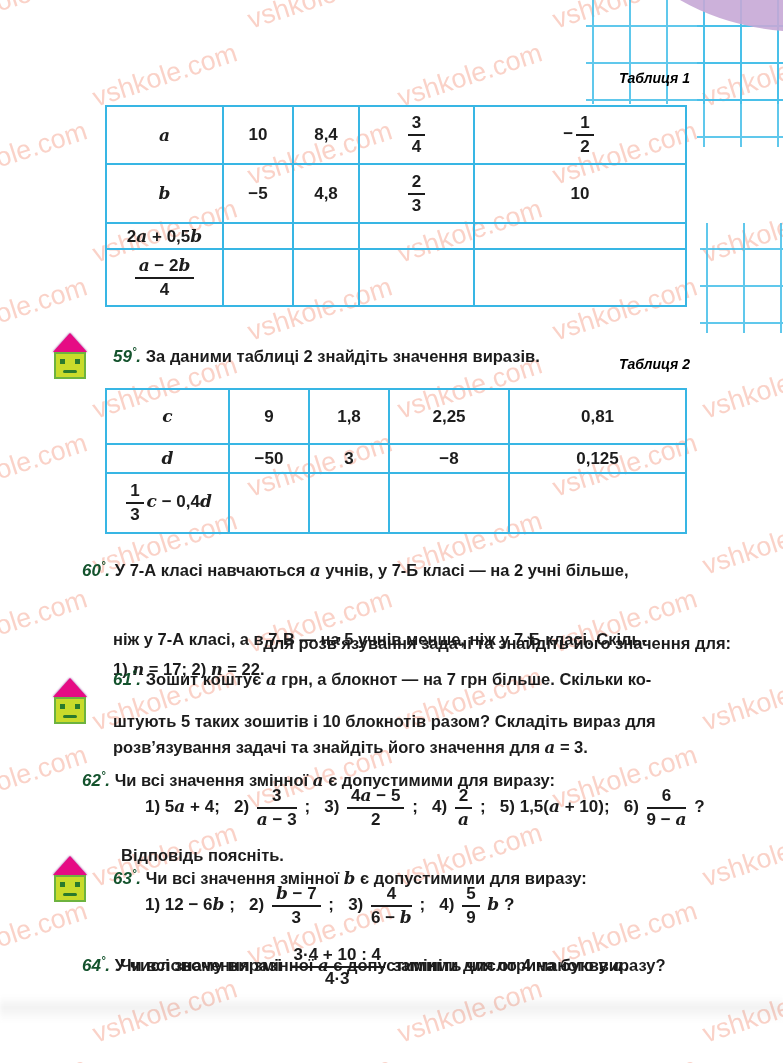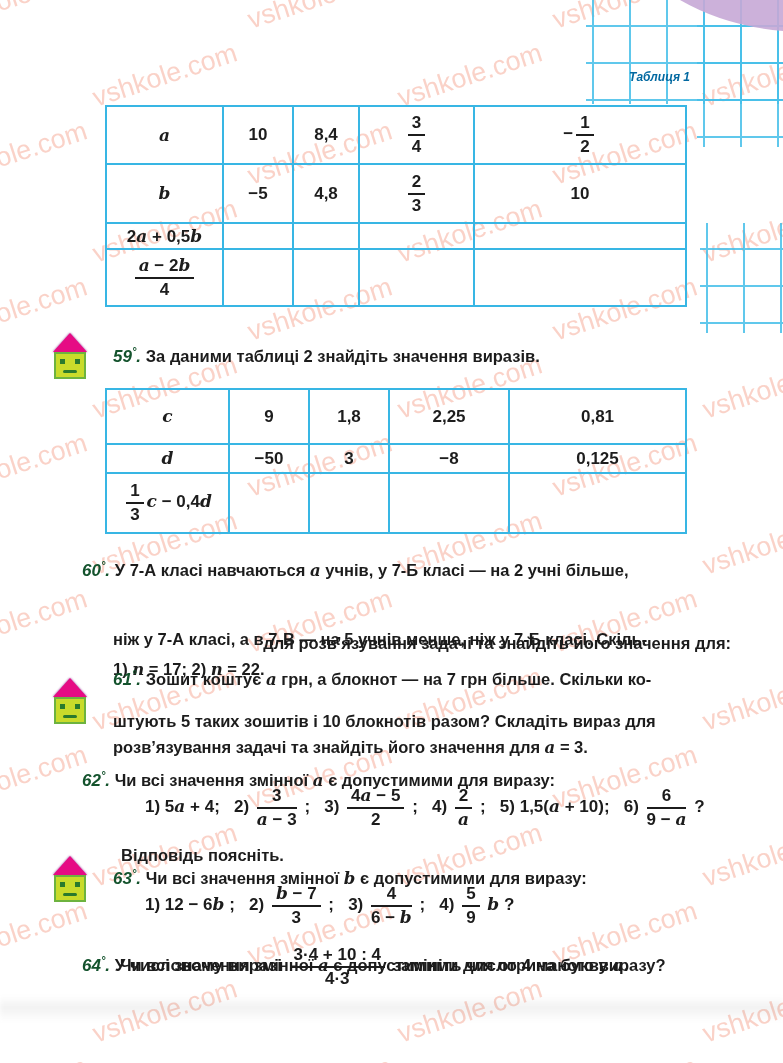--- a/index.html
+++ b/index.html
@@ -30,21 +30,21 @@
     font-family:"DejaVu Serif",serif;font-size:27px;font-weight:600;color:#101010;background:transparent;}
   .arrow-r{position:absolute;left:683px;top:0;width:0;height:0;
     border-top:13px solid transparent;border-bottom:13px solid transparent;border-left:23px solid #f7a500;}
   .bar-dark{position:absolute;left:706px;top:0;width:77px;height:26px;
     background:linear-gradient(to right,#74267f,#9a50a5);}
 
   .swoosh{position:absolute;left:660px;top:0;z-index:2;}
 
   
   .tcap{position:absolute;left:390px;width:300px;text-align:right;z-index:2;
-    font-size:12px;font-weight:bold;font-style:italic;color:#0369a1;}
+    font-size:14px;font-weight:bold;font-style:italic;color:#000000;}
 
   
   table.tbl{position:absolute;border-collapse:collapse;z-index:2;table-layout:fixed;}
   table.tbl td{border:2px solid #38b6e4;text-align:center;vertical-align:middle;
     font-size:17px;font-weight:600;color:#1d1d1d;padding:0;}
 
   
   .line{position:absolute;left:113px;width:618px;font-size:16.5px;line-height:26px;
     font-weight:600;color:#1c1c1c;white-space:pre-wrap;z-index:2;}
   .exnum{color:#14532d;font-weight:bold;font-style:italic;font-size:17px;}
@@ -177,20 +177,21 @@
   <div class="house" style="top:333px;">
     <div class="roof"></div>
     <div class="body">
       <span class="eye l"></span>
         <span class="eye r"></span>
         <span class="mouth"></span>
     </div>
   </div>
   <div class="line" style="top:338px;"><span class="exnum"><span>59</span><sup>°</sup><span>. </span></span><span>За даними таблиці 2 знайдіть значення виразів.</span></div>
 
+  <div class="tcap" style="top:356px;">Таблиця 2</div>
   <table class="tbl" style="left:105px;top:388px;width:580px;">
     <colgroup>
         <col style="width:123px">
         <col style="width:80px">
         <col style="width:80px">
         <col style="width:120px">
         <col style="width:177px">
       </colgroup>
     <tbody>
         <tr style="height:55px">

